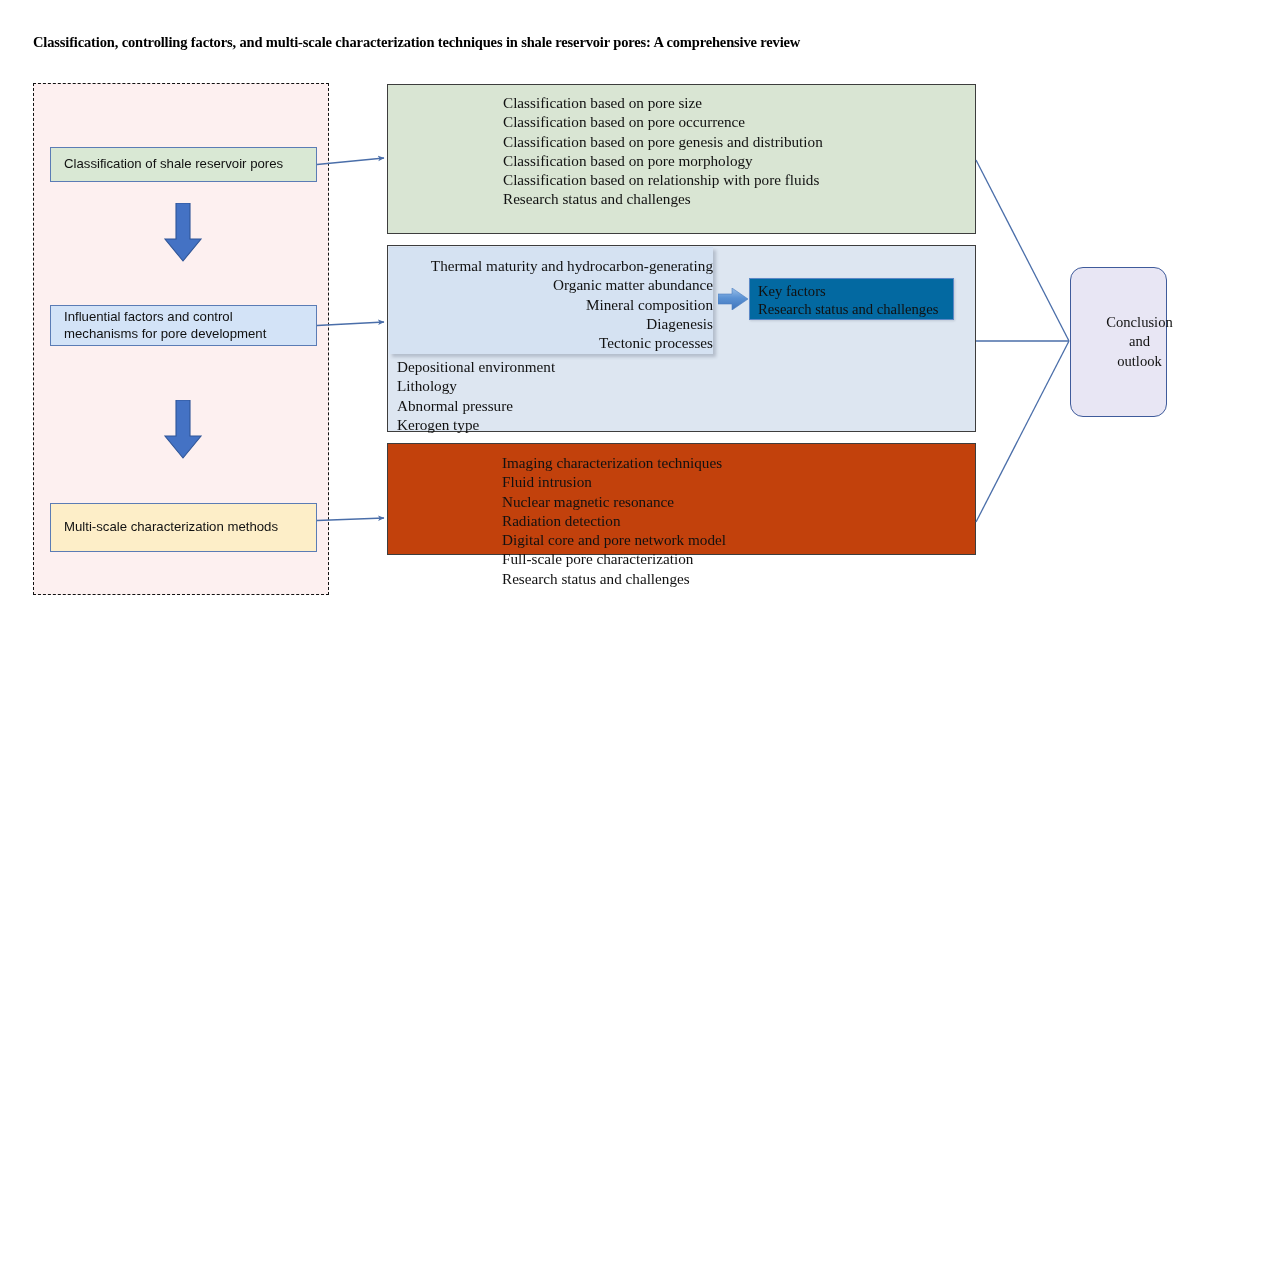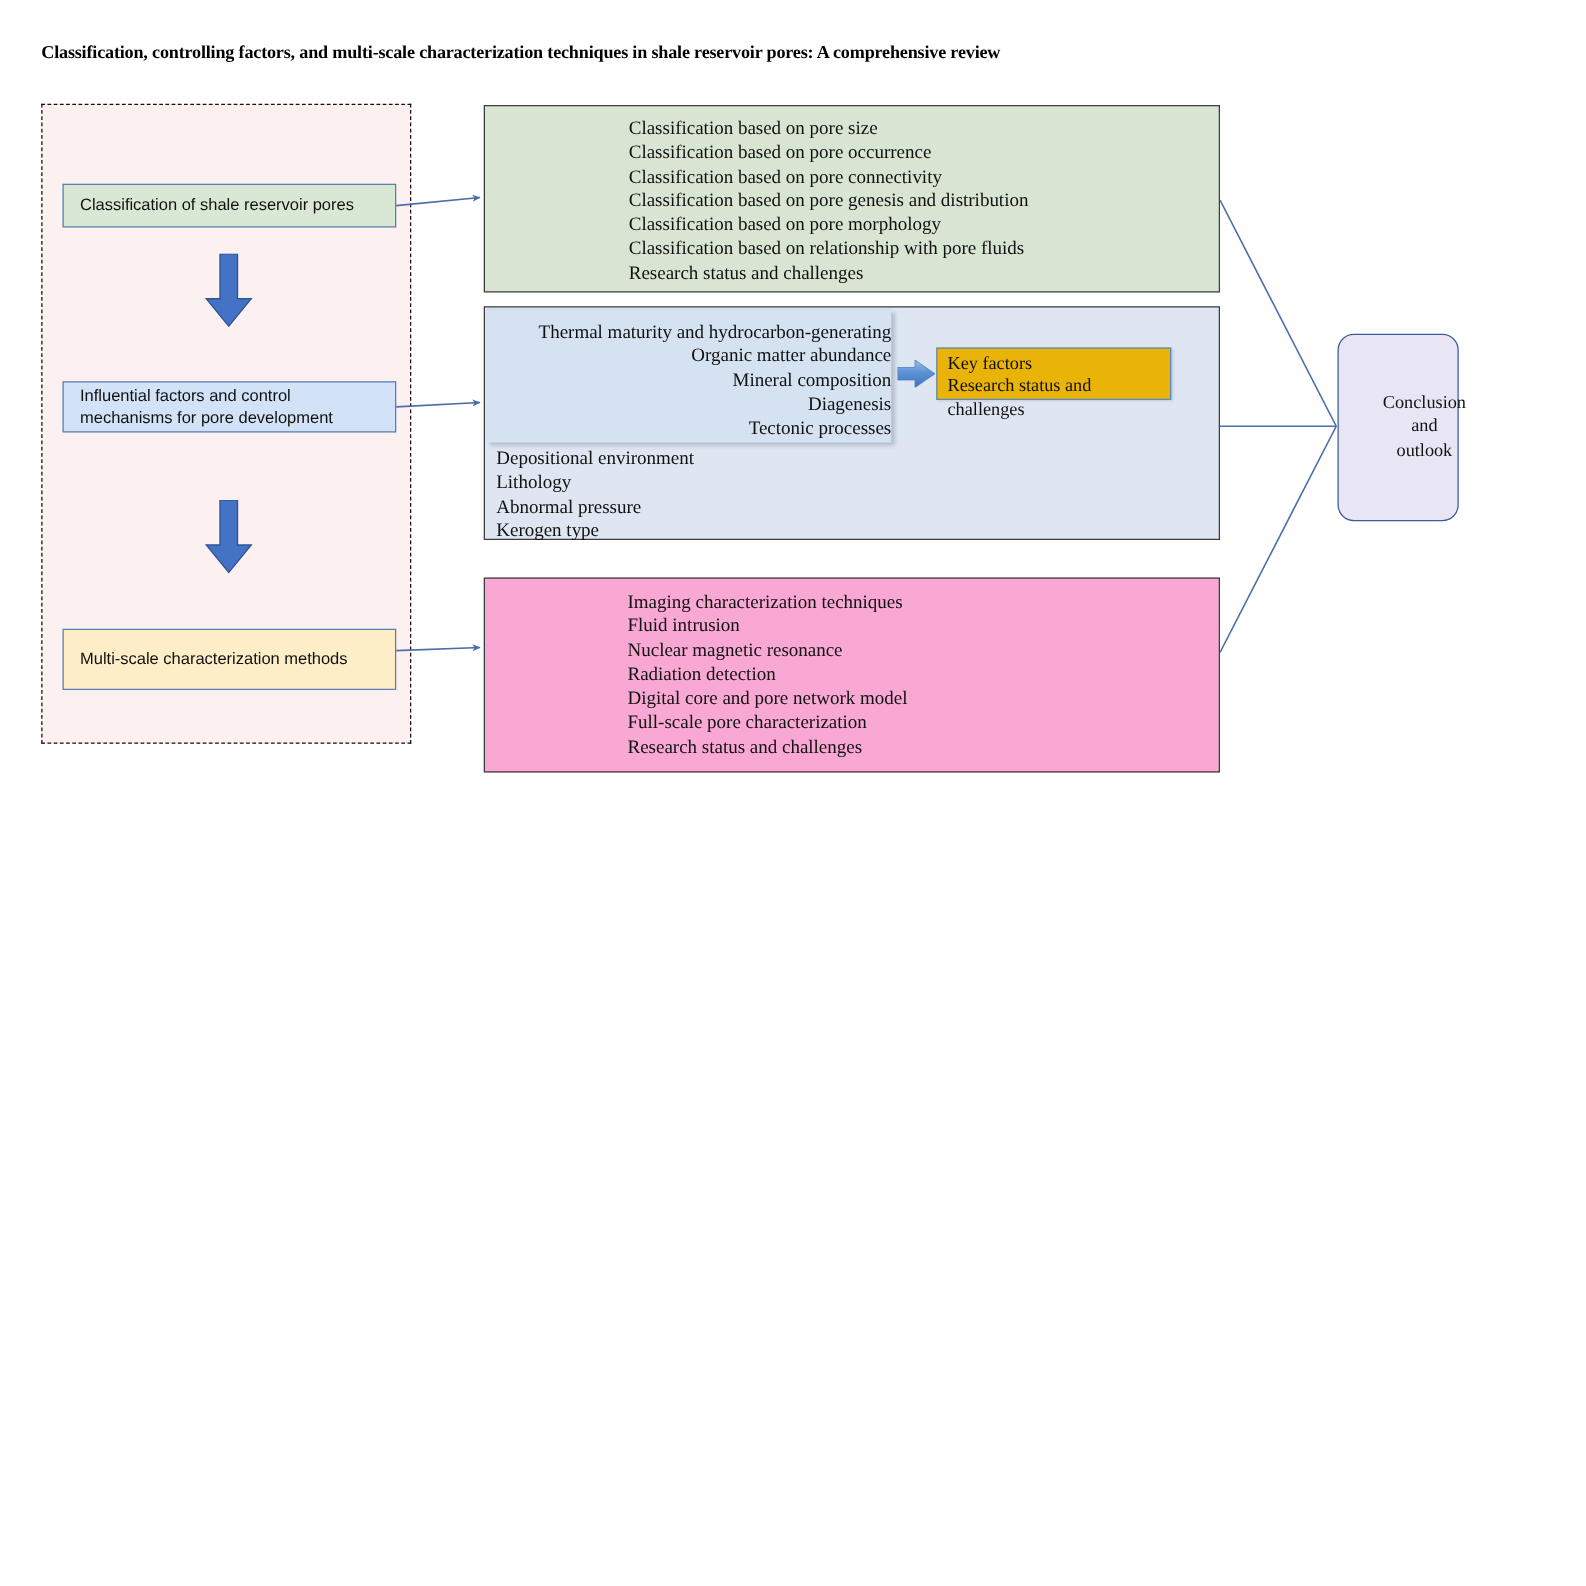--- a/index.html
+++ b/index.html
@@ -117,41 +117,41 @@
   }
   #inner-key-drivers .panel-list {
     margin-top: 8px;
     margin-left: 8px;
     text-align: right;
   }
 
   #key-factors-box {
     position: absolute;
     left: 361px;  top: 32px;
-    width: 188px; height: 42px;
-    box-sizing: border-box;
-    background: #eab308;
+    width: 205px; height: 42px;
+    box-sizing: border-box;
+    background: #0369a1;
     border: 1.2px solid #5b88c6;
     box-shadow: 1px 1px 2px rgba(90,100,120,0.22);
   }
   #key-factors-box .panel-list {
     margin-top: 3px;
     margin-left: 8px;
     font-size: 14.6px;
     line-height: 18.4px;
   }
 
   #key-factors-arrow {
     position: absolute;
     left: 330px; top: 42px;
   }
 
   #panel-methods {
-    left: 387px; top: 462px; width: 589px; height: 156px;
-    background: #f9a8d4;
+    left: 387px; top: 443px; width: 589px; height: 112px;
+    background: #c2410c;
   }
   #panel-methods .panel-list {
     margin-top: 9px;
     margin-left: 114px;
   }
 
   
   #conclusion-box {
     position: absolute;
     left: 1070px; top: 267px;
@@ -208,21 +208,20 @@
 </div>
 
 <div class="stage-box" id="stage-3">
   <span>Multi-scale characterization methods</span>
 </div>
 
 <div class="panel" id="panel-classification">
   <ul class="panel-list">
     <li>Classification based on pore size</li>
     <li>Classification based on pore occurrence</li>
-    <li>Classification based on pore connectivity</li>
     <li>Classification based on pore genesis and distribution</li>
     <li>Classification based on pore morphology</li>
     <li>Classification based on relationship with pore fluids</li>
     <li>Research status and challenges</li>
   </ul>
 </div>
 
 <div class="panel" id="panel-factors">
 
   <div id="inner-key-drivers">

